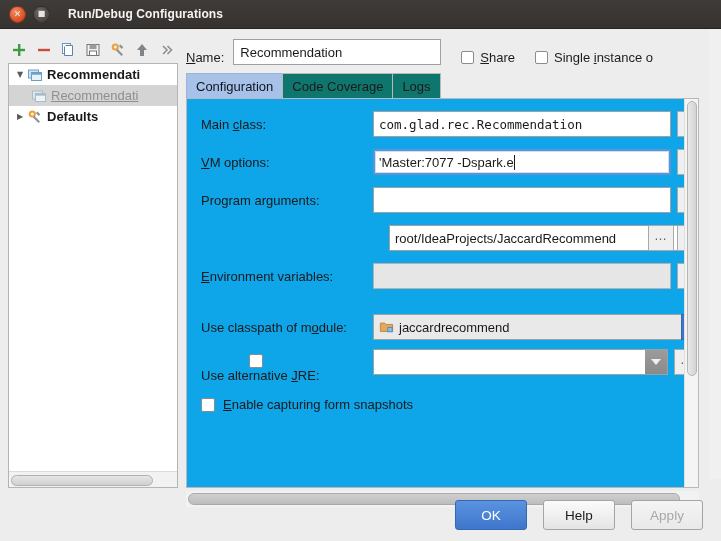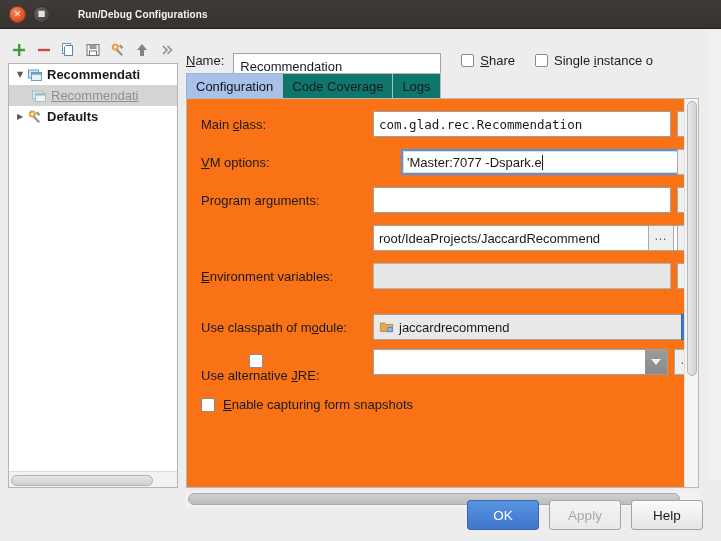--- a/index.html
+++ b/index.html
@@ -27,21 +27,21 @@
     margin-left: 7px; position: relative;
     display: flex; align-items: center; justify-content: center;
     font-size: 10px; line-height: 1; color: #f4f0ee;
     border: 1px solid rgba(0,0,0,.35);
   }
   .win-btn.close { background: radial-gradient(circle at 35% 30%, #f08a60, #dc4e22 70%); margin-left: 9px; }
   .win-btn.max { background: radial-gradient(circle at 35% 30%, #6b6561, #4b4744 70%); }
   .win-btn .glyph { font-family: "DejaVu Sans", sans-serif; font-size: 9px; opacity: .92; }
   .win-btn.max .glyph { font-size: 8px; }
   .titlebar .title {
-    margin-left: 28px; color: #f6f4f2; font-weight: bold; font-size: 10px;
+    margin-left: 18px; color: #f6f4f2; font-weight: bold; font-size: 12px;
     letter-spacing: .1px;
   }
 
   
   .body {
     position: absolute; left: 0; top: 29px; width: 721px; height: 512px;
     background: #ededed;
   }
 
   
@@ -81,22 +81,22 @@
     background: #f2f2f2; border-top: 1px solid #dcdcdc;
   }
   .h-scroll-tree .thumb {
     position: absolute; left: 2px; top: 3px; width: 142px; height: 11px;
     background: linear-gradient(to bottom, #e6e6e6, #cfcfcf);
     border: 1px solid #b0b0b0; border-radius: 6px;
   }
 
   
   .name-row {
-    position: absolute; left: 186px; top: 24px; height: 28px;
-    display: flex; align-items: flex-start;
+    position: absolute; left: 186px; top: 8px; height: 28px;
+    display: flex; align-items: flex-end;
   }
   .lbl { font-size: 13px; color: #1d1d1d; white-space: nowrap; }
   .mn { text-decoration: underline; }
   .name-input {
     margin-left: 9px; width: 208px; height: 26px;
     background: #ffffff; border: 1px solid #a0a0a0;
     display: flex; align-items: center; padding: 0 6px;
     font-size: 13px;
   }
   .cb-wrap { display: flex; align-items: center; margin-left: 20px; white-space: nowrap; }
@@ -113,21 +113,21 @@
   .tab {
     height: 25px; padding: 0 9px; display: flex; align-items: center;
     border: 1px solid #b9b9b9; border-bottom: none; background: #0f766e;
     font-size: 13px; margin-right: -1px;
   }
   .tab.active { background: #a7c1e8; border-color: #9bb4da; color: #10151d; }
 
   
   .configpanel {
     position: absolute; left: 186px; top: 69px; width: 513px; height: 390px;
-    background: #f97316; border: 1px solid #b9b9b9;
+    background: #0ea5e9; border: 1px solid #b9b9b9;
     overflow: hidden;
   }
   .form { position: absolute; left: 0; top: 0; width: 520px; }
 
   .frow {
     position: absolute; left: 0; height: 26px; display: flex; align-items: center;
   }
   .frow .flabel {
     position: absolute; left: 14px; font-size: 13px; white-space: nowrap;
   }
@@ -212,21 +212,21 @@
 
   
   .outer-v-scroll {
     position: absolute; right: 0; top: 0; width: 12px; height: 450px; background: #f0f0f0;
   }
 
   
   .btnbar {
     position: absolute; left: 0; bottom: 0; width: 721px; height: 52px;
     display: flex; align-items: center; justify-content: flex-end;
-    padding-right: 18px; gap: 10px;
+    padding-right: 18px; gap: 16px;
   }
   .btn {
     min-width: 72px; height: 30px; padding: 0 16px;
     display: flex; align-items: center; justify-content: center;
     border: 1px solid #a4a4a4; border-radius: 3px;
     background: linear-gradient(to bottom, #fbfbfb, #e4e4e4);
     font-size: 13.5px; color: #1a1a1a;
   }
   .btn.primary {
     background: linear-gradient(to bottom, #5a93e0, #3f76cc);
@@ -371,21 +371,21 @@
           <div class="field mono" style="left:186px; width:298px;">
             <span>com.glad.rec.Recommendation</span>
           </div>
           <div class="sqbtn ell" style="left:490px;">
             <span>…</span>
           </div>
         </div>
 
         <div class="frow" style="top:50px; width:500px;">
           <span class="flabel"><span class="mn">V</span>M options:</span>
-          <div class="field focused" style="left:186px; width:298px;margin-left:28px;">
+          <div class="field focused" style="left:186px; width:298px;">
             <span>'Master:7077 -Dspark.e</span>
               <span class="caret"></span>
           </div>
           <div class="sqbtn" style="left:490px;">
             <svg width="15" height="15" viewBox="0 0 16 16">
               <rect x="2.5" y="2" width="11" height="12" fill="#ffffff" stroke="#6f93bf"></rect>
               <rect x="2.5" y="2" width="11" height="2.4" fill="#6f93bf"></rect>
               <path d="M8 6.5 V11 M5.5 9 L8 11.5 L10.5 9" stroke="#2a5f9e" stroke-width="1.4" fill="none"></path>
             </svg>
           </div>
@@ -399,21 +399,21 @@
           <div class="sqbtn" style="left:490px;">
             <svg width="15" height="15" viewBox="0 0 16 16">
               <rect x="2.5" y="2" width="11" height="12" fill="#ffffff" stroke="#6f93bf"></rect>
               <rect x="2.5" y="2" width="11" height="2.4" fill="#6f93bf"></rect>
               <path d="M8 6.5 V11 M5.5 9 L8 11.5 L10.5 9" stroke="#2a5f9e" stroke-width="1.4" fill="none"></path>
             </svg>
           </div>
         </div>
 
         <div class="frow" style="top:126px; width:500px;">
-          <div class="field" style="left:186px; width:306px;text-align:center;">
+          <div class="field" style="left:202px; width:306px;text-align:center;">
             <span>root/IdeaProjects/JaccardRecommend</span>
           </div>
           <div class="sqbtn ell" style="left:461px;">
             <span>…</span>
           </div>
           <div class="sqbtn" style="left:490px;">
             <svg width="14" height="14" viewBox="0 0 16 16">
               <rect x="3" y="2" width="10" height="12" fill="#ffffff" stroke="#7d7d7d"></rect>
               <rect x="5" y="4.5" width="6" height="1.4" fill="#8a8a8a"></rect>
               <rect x="5" y="7.3" width="6" height="1.4" fill="#8a8a8a"></rect>
@@ -476,22 +476,22 @@
     <div class="h-scroll-main">
       <div class="thumb"></div>
     </div>
 
     <div class="outer-v-scroll"></div>
 
     <div class="btnbar">
       <div class="btn primary">
         <span>OK</span>
       </div>
+      <div class="btn">
+        <span>Help</span>
+      </div>
       <div class="btn disabled">
         <span>Apply</span>
       </div>
-      <div class="btn">
-        <span>Help</span>
-      </div>
     </div>
 
   </div>
 </div>
 
 </body></html>

